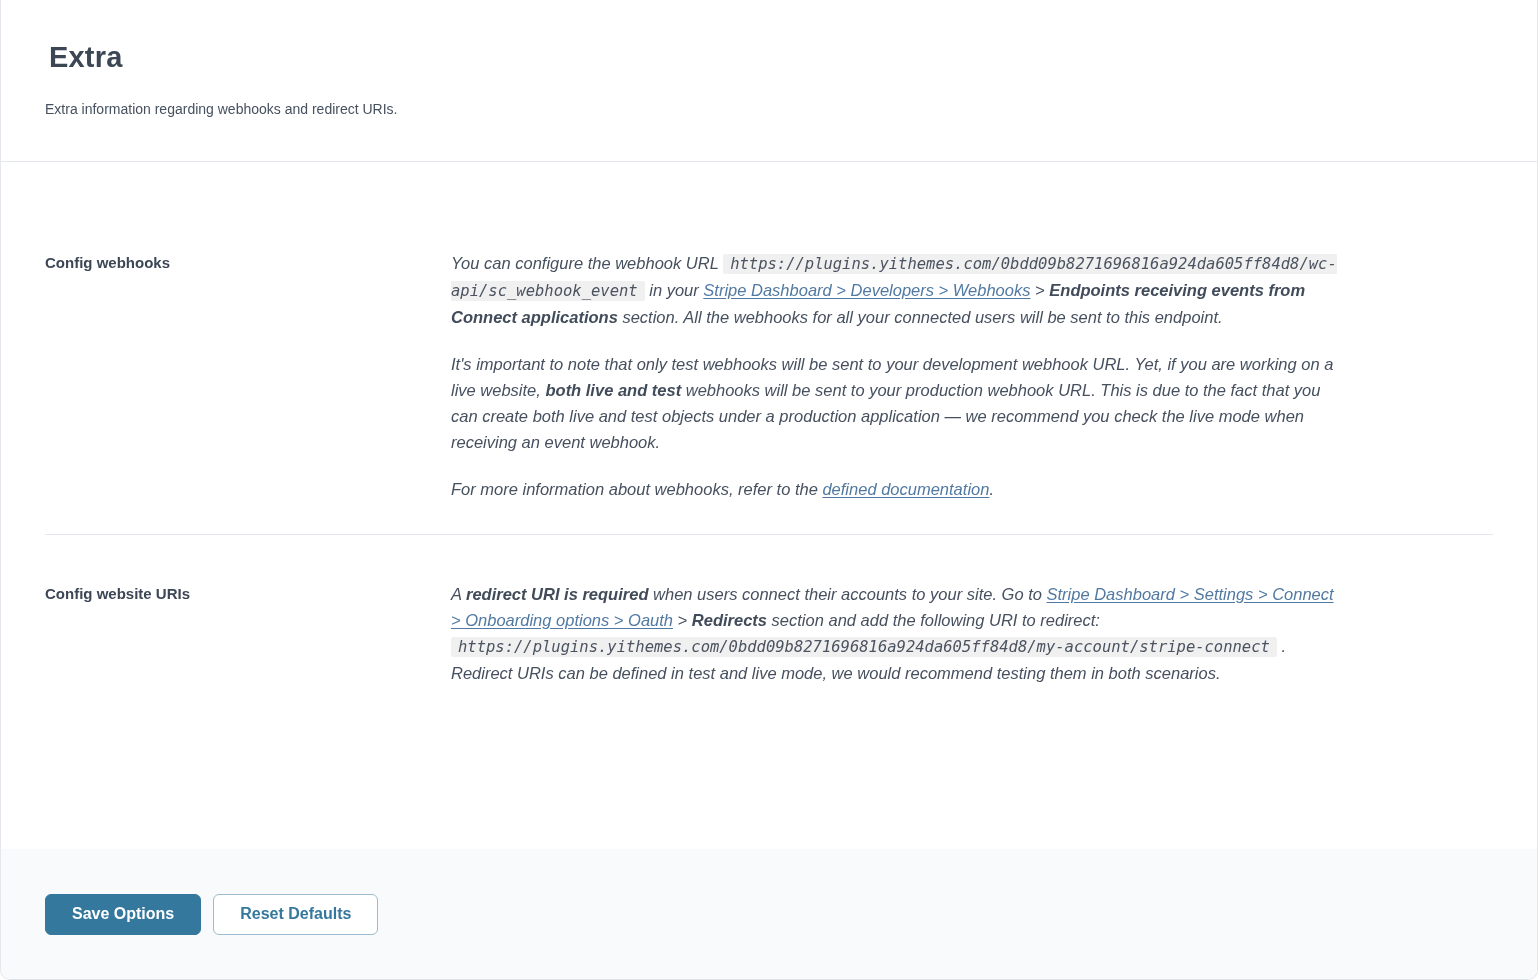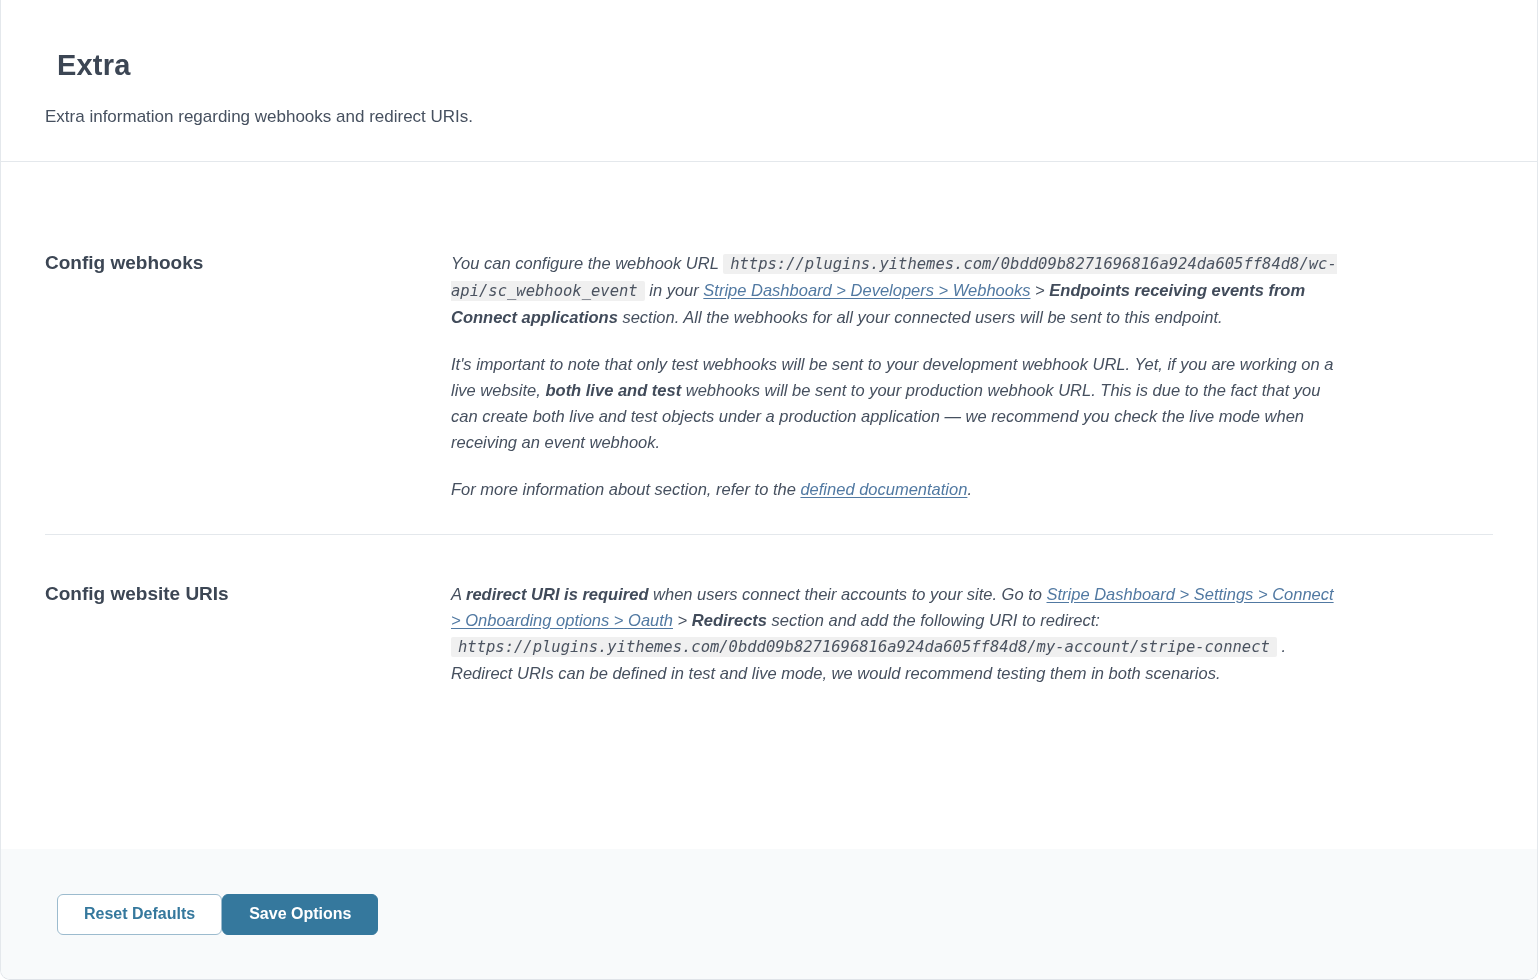--- a/index.html
+++ b/index.html
@@ -20,43 +20,43 @@
     overflow: hidden;
   }
   
   .page-header {
     height: 162px; flex: 0 0 auto;
     padding: 36px 44px 0 44px;
     border-bottom: 1px solid #e4e8ec;
     background: #fff;
   }
   .page-title {
-    margin: 12px;
+    margin: 4px;
     font-size: 29px; line-height: 34px;
     font-weight: 600;
     color: #3c4654;
     letter-spacing: 0.2px;
   }
   .page-subtitle {
     margin: 24px 0 9px 0;
-    font-size: 17px; line-height: 22px;
+    font-size: 14px; line-height: 22px;
     font-weight: 400;
     color: #46505f;
   }
   
   .main {
     flex: 1 1 auto;
     padding: 88px 44px 0 44px;
     background: #fff;
     overflow: hidden;
   }
   .settings-row { display: flex; align-items: flex-start; }
   .row-label {
     width: 406px; flex: 0 0 406px;
-    font-size: 19px; line-height: 24px;
+    font-size: 15px; line-height: 24px;
     font-weight: 700;
     color: #3c4654;
     padding-top: 1px;
   }
   .row-content {
     flex: 1 1 auto;
     max-width: 890px;
     font-size: 16.5px; line-height: 26px;
     color: #46505f;
     font-style: italic;
@@ -122,33 +122,33 @@
     <p class="page-subtitle">Extra information regarding webhooks and redirect URIs.</p>
   </header>
 
   <main class="main">
 
     <div class="settings-row">
       <div class="row-label">Config webhooks</div>
       <div class="row-content">
           <p><span>You can configure the webhook URL </span><code>https://plugins.yithemes.com/0bdd09b8271696816a924da605ff84d8/wc-api/sc_webhook_event</code><span> in your </span><a>Stripe Dashboard &gt; Developers &gt; Webhooks</a><span> &gt; </span><strong>Endpoints receiving events from Connect applications</strong><span> section. All the webhooks for all your connected users will be sent to this endpoint.</span></p>
           <p><span>It's important to note that only test webhooks will be sent to your development webhook URL. Yet, if you are working on a live website, </span><strong>both live and test</strong><span> webhooks will be sent to your production webhook URL. This is due to the fact that you can create both live and test objects under a production application — we recommend you check the live mode when receiving an event webhook.</span></p>
-          <p><span>For more information about section, refer to the </span><a>defined documentation</a><span>.</span></p>
+          <p><span>For more information about webhooks, refer to the </span><a>defined documentation</a><span>.</span></p>
         </div>
     </div>
 
     <hr class="section-divider">
 
     <div class="settings-row">
       <div class="row-label">Config website URIs</div>
       <div class="row-content">
           <p><span>A </span><strong>redirect URI is required</strong><span> when users connect their accounts to your site. Go to </span><a>Stripe Dashboard &gt; Settings &gt; Connect &gt; Onboarding options &gt; Oauth</a><span> &gt; </span><strong>Redirects</strong><span> section and add the following URI to redirect: </span><code>https://plugins.yithemes.com/0bdd09b8271696816a924da605ff84d8/my-account/stripe-connect</code><span> . Redirect URIs can be defined in test and live mode, we would recommend testing them in both scenarios.</span></p>
         </div>
     </div>
 
   </main>
 
   <footer class="footer-bar">
+    <button class="btn btn-primary">Save Options</button>
     <button class="btn btn-secondary">Reset Defaults</button>
-    <button class="btn btn-primary">Save Options</button>
   </footer>
 
 </div>
 
 </body></html>

